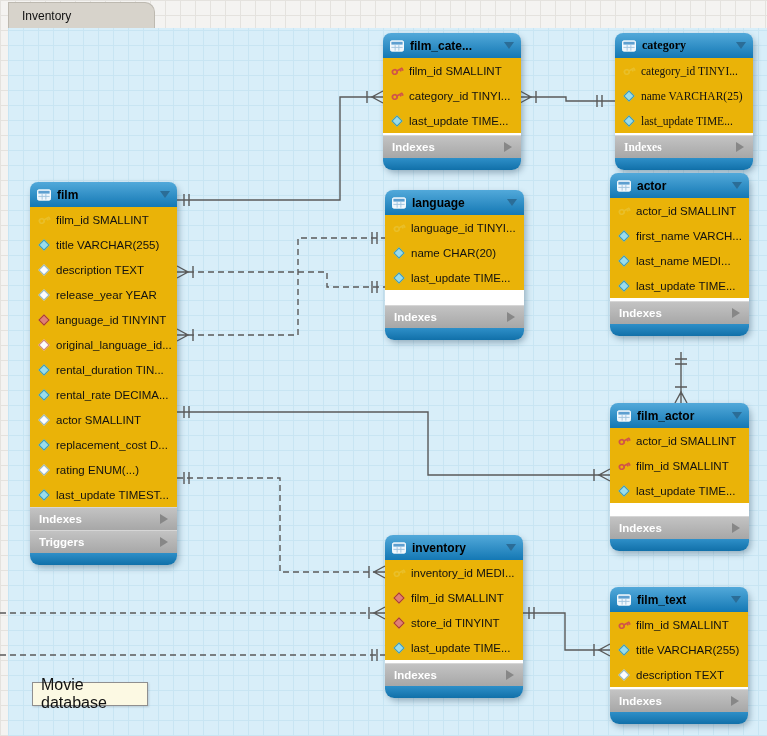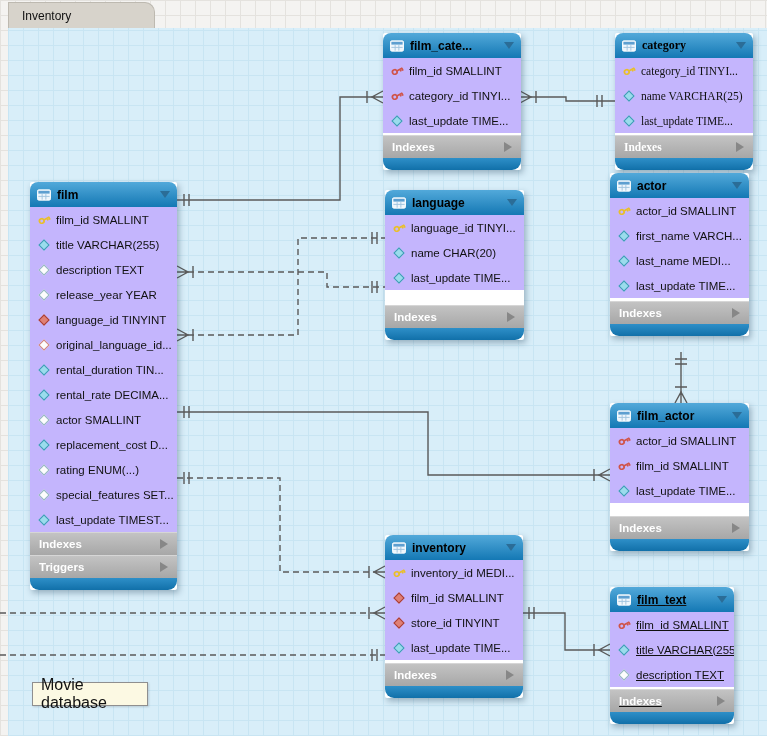--- a/index.html
+++ b/index.html
@@ -15,28 +15,28 @@
     border-top-right-radius:10px;line-height:26px;padding-left:13px;
     font-size:12px;color:#111;}
   .canvas{position:absolute;left:8px;top:28px;width:759px;height:708px;
     background-color:#d8eef9;
     background-image:
       repeating-linear-gradient(0deg,#c8e5f3 0 1px,transparent 1px 15px),
       repeating-linear-gradient(90deg,#c8e5f3 0 1px,transparent 1px 15px);}
   svg.overlay{position:absolute;left:0;top:0;z-index:1;pointer-events:none;}
   .rel path{stroke:#5a5a5a;stroke-width:1.4;fill:none;}
   .rel .dash{stroke-dasharray:6 4;}
-  .tbl{position:absolute;z-index:2;border-radius:2px;background:#fff;
+  .tbl{position:absolute;z-index:2;border-radius:10px;background:#fff;
     box-shadow:2px 3px 6px rgba(40,70,95,.38);font-size:11.5px;color:#111;}
   .tbl-h{height:25px;border-radius:8px 8px 0 0;display:flex;align-items:center;
     gap:6px;padding:0 7px;background:linear-gradient(#52a9da,#1478b4);
     font-weight:bold;font-size:12px;color:#000;}
   .tbl-h .tri{margin-left:auto;width:0;height:0;border-left:5px solid transparent;
     border-right:5px solid transparent;border-top:7px solid #2b6d97;}
-  .rows{background:#c4b5fd;}
+  .rows{background:#eab308;}
   .row{height:25px;display:flex;align-items:center;gap:5px;padding:0 4px 0 7px;
     white-space:nowrap;overflow:hidden;}
   .spacer{background:#fff;}
   .bar{height:22px;background:linear-gradient(#c3c3c3,#a7a7a7);color:#fff;
     font-weight:bold;display:flex;align-items:center;justify-content:space-between;
     padding:0 9px;border-top:1px solid #d6d6d6;gap:30px;}
   .bar .arr{width:0;height:0;border-top:5px solid transparent;
     border-bottom:5px solid transparent;border-left:8px solid #878787;}
   .foot{height:12px;background:linear-gradient(#2e8fc8,#1170a9);
     border-radius:0 0 9px 9px;}
@@ -192,26 +192,20 @@
           <span>replacement_cost D...</span>
         </div>
       <div class="row">
           <span class="ic">
             <span class="dia cyh"></span>
           </span>
           <span>rating ENUM(...)</span>
         </div>
       <div class="row">
           <span class="ic">
-            <span class="dia cyh"></span>
-          </span>
-          <span>special_features SET...</span>
-        </div>
-      <div class="row">
-          <span class="ic">
             <span class="dia cy"></span>
           </span>
           <span>last_update TIMEST...</span>
         </div>
     </div>
     <div class="bar">
         <span>Indexes</span>
         <span class="arr"></span>
       </div>
     <div class="bar">
@@ -490,21 +484,21 @@
         </div>
     </div>
     <div class="spacer" style="height:3px"></div>
     <div class="bar">
         <span>Indexes</span>
         <span class="arr"></span>
       </div>
     <div class="foot"></div>
   </div>
 
-  <div class="tbl" style="left:610px;top:587px;width:124px;text-decoration:underline;">
+  <div class="tbl" style="left:610px;top:587px;width:138px;">
     <div class="tbl-h">
       <span class="ic">
           <svg width="15" height="12" viewBox="0 0 15 12">
             <rect x="0.5" y="0.5" width="14" height="11" rx="1.5" fill="#eef6fc" stroke="#fff"></rect>
             <rect x="1.5" y="1.5" width="12" height="3" fill="#5e9fd0"></rect>
             <path d="M5.5 5 V11 M9.5 5 V11 M1.5 7.5 H13.5" stroke="#9fc4de" fill="none"></path>
           </svg>
         </span>
       <span>film_text</span>
       <span class="tri"></span>

